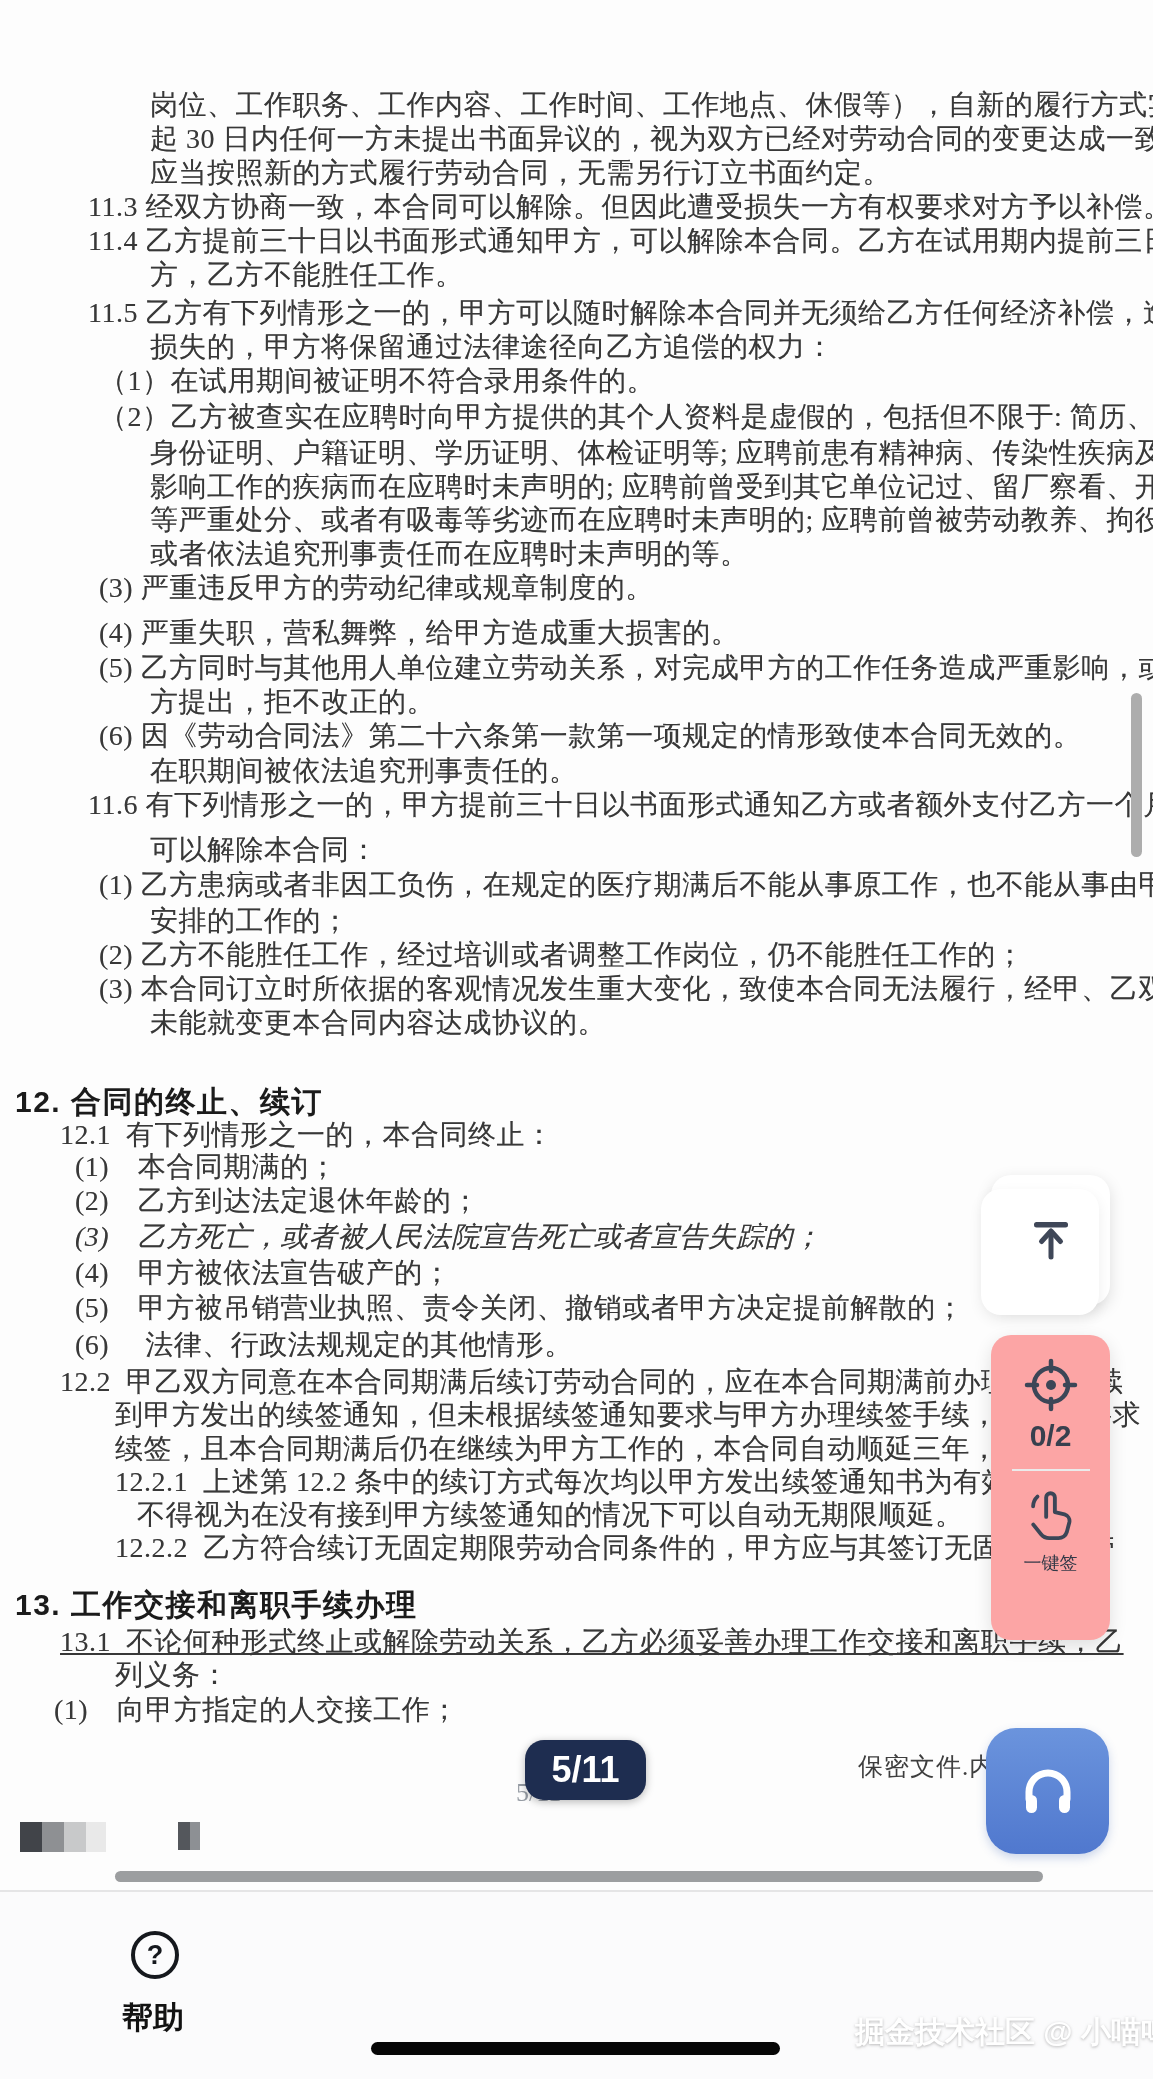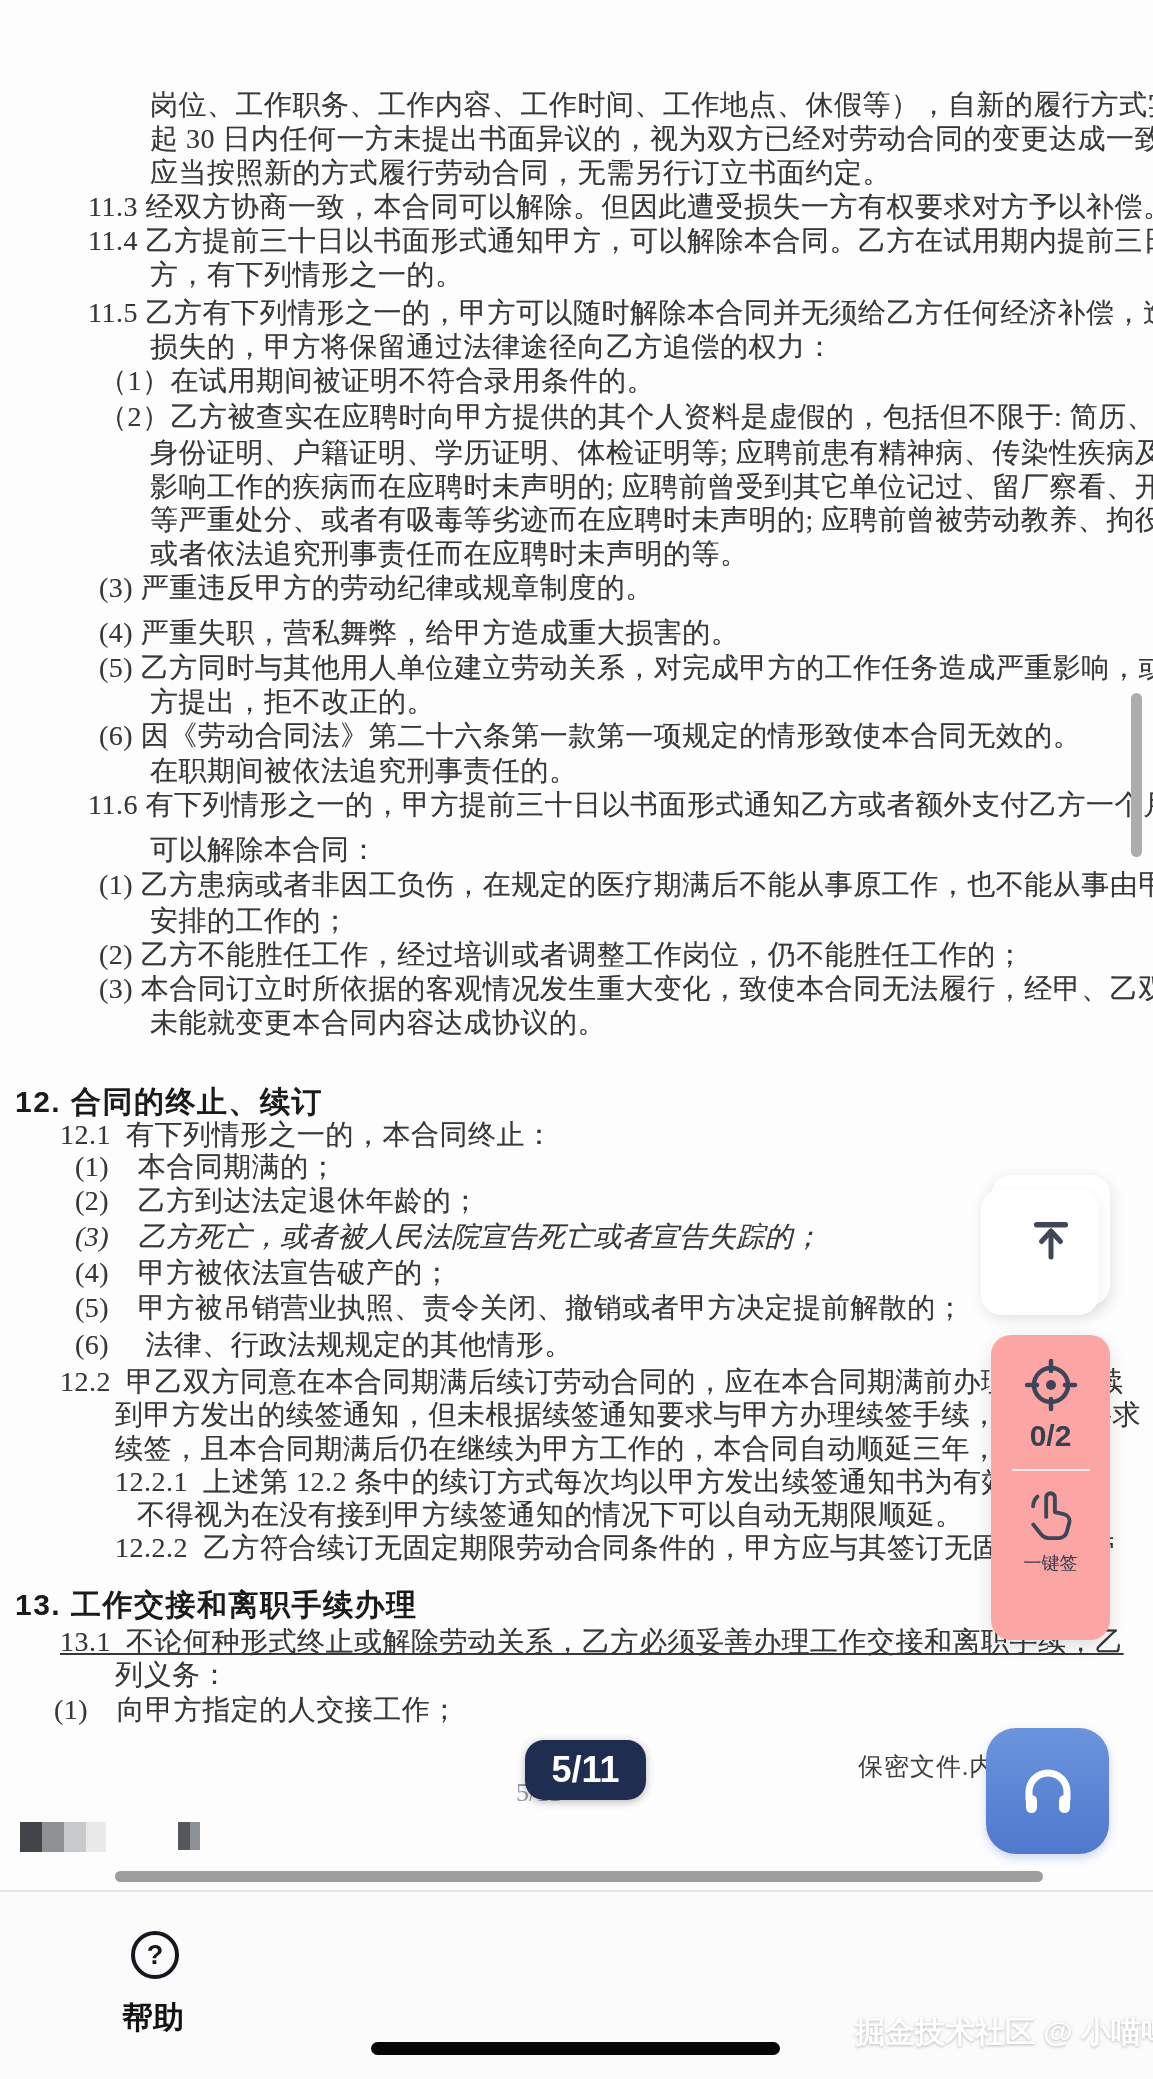--- a/index.html
+++ b/index.html
@@ -79,21 +79,21 @@
 </head>
 <body>
 
 <div id="document-layer">
   <div>
       <div class="doc-line" style="left: 150px; top: 88px;">岗位、工作职务、工作内容、工作时间、工作地点、休假等），自新的履行方式实施之日</div>
       <div class="doc-line" style="left: 150px; top: 122px;">起 30 日内任何一方未提出书面异议的，视为双方已经对劳动合同的变更达成一致，双方</div>
       <div class="doc-line" style="left: 150px; top: 156px;">应当按照新的方式履行劳动合同，无需另行订立书面约定。</div>
       <div class="doc-line" style="left: 88px; top: 190px;">11.3 经双方协商一致，本合同可以解除。但因此遭受损失一方有权要求对方予以补偿。</div>
       <div class="doc-line" style="left: 88px; top: 224px;">11.4 乙方提前三十日以书面形式通知甲方，可以解除本合同。乙方在试用期内提前三日通知甲</div>
-      <div class="doc-line" style="left: 150px; top: 258px;">方，有下列情形之一的。</div>
+      <div class="doc-line" style="left: 150px; top: 258px;">方，乙方不能胜任工作。</div>
       <div class="doc-line" style="left: 88px; top: 296px;">11.5 乙方有下列情形之一的，甲方可以随时解除本合同并无须给乙方任何经济补偿，造成甲方</div>
       <div class="doc-line" style="left: 150px; top: 330px;">损失的，甲方将保留通过法律途径向乙方追偿的权力：</div>
       <div class="doc-line" style="left: 99px; top: 364px;">（1）在试用期间被证明不符合录用条件的。</div>
       <div class="doc-line" style="left: 99px; top: 400px;">（2）乙方被查实在应聘时向甲方提供的其个人资料是虚假的，包括但不限于: 简历、离职证明、</div>
       <div class="doc-line" style="left: 150px; top: 436px;">身份证明、户籍证明、学历证明、体检证明等; 应聘前患有精神病、传染性疾病及其它严重</div>
       <div class="doc-line" style="left: 150px; top: 470px;">影响工作的疾病而在应聘时未声明的; 应聘前曾受到其它单位记过、留厂察看、开除或除名</div>
       <div class="doc-line" style="left: 150px; top: 503px;">等严重处分、或者有吸毒等劣迹而在应聘时未声明的; 应聘前曾被劳动教养、拘役或、管制</div>
       <div class="doc-line" style="left: 150px; top: 537px;">或者依法追究刑事责任而在应聘时未声明的等。</div>
       <div class="doc-line" style="left: 99px; top: 571px;">(3) 严重违反甲方的劳动纪律或规章制度的。</div>
       <div class="doc-line" style="left: 99px; top: 616px;">(4) 严重失职，营私舞弊，给甲方造成重大损害的。</div>

